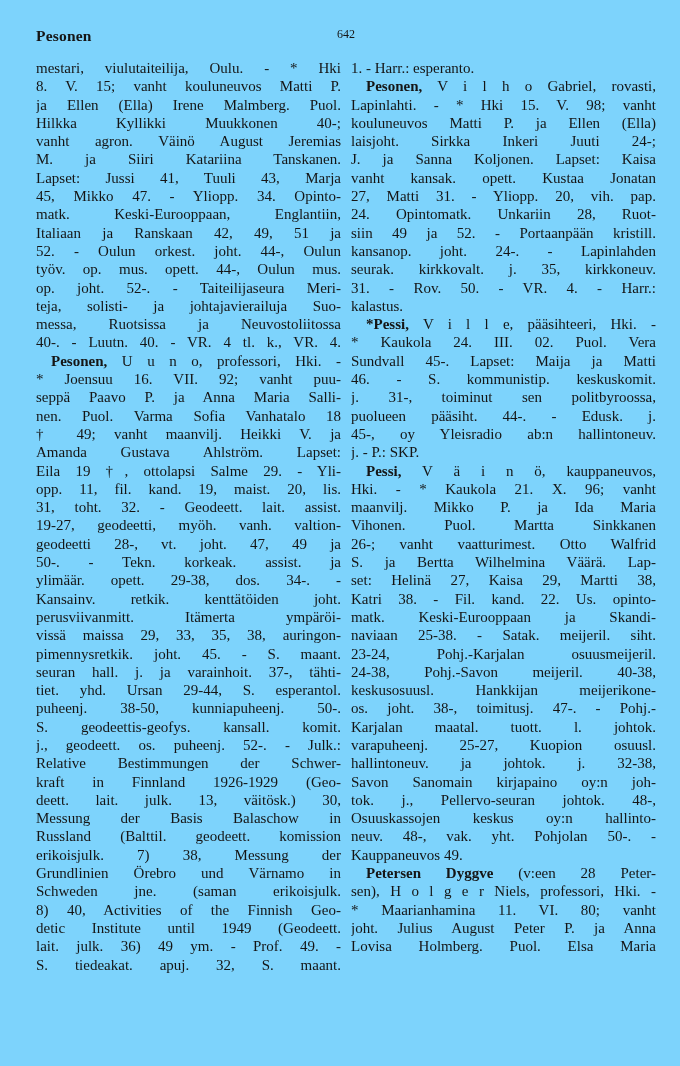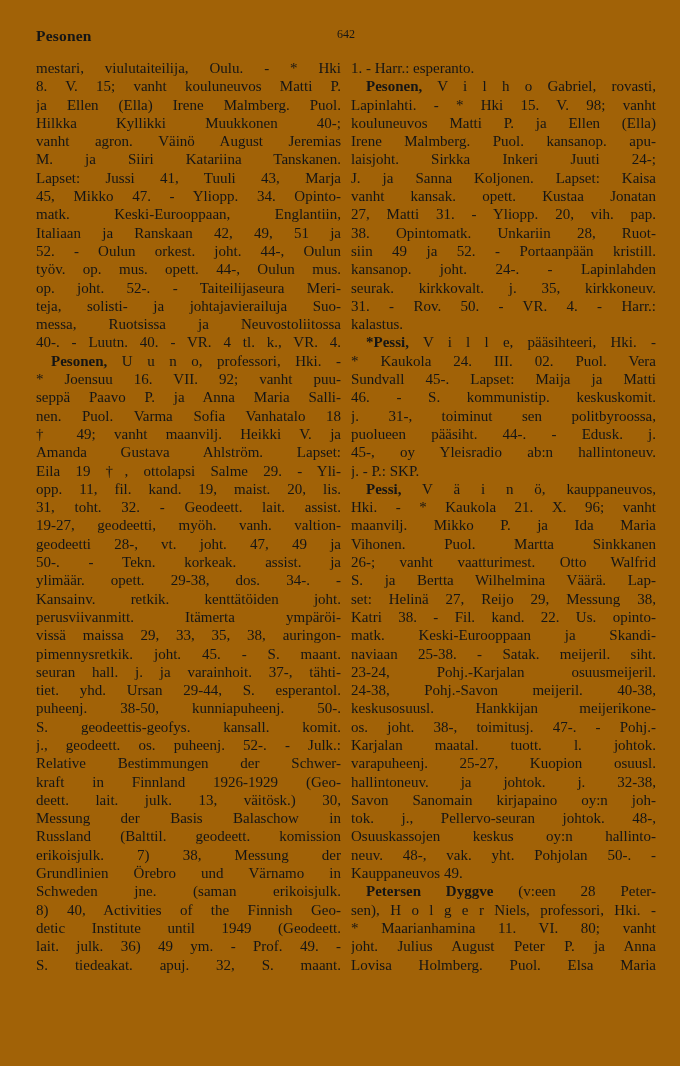--- a/index.html
+++ b/index.html
@@ -3,21 +3,21 @@
 <meta charset="utf-8">
 <style>
   html, body { margin: 0; padding: 0; background: #ffffff; }
   body {
     width: 680px; height: 1066px;
     font-family: "Liberation Serif", "DejaVu Serif", serif;
     color: #151515;
     position: relative;
     overflow: hidden;
   }
-  .page { position: absolute; inset: 0; background: #a16207; font-family: Liberation Serif, serif; }
+  .page { position: absolute; inset: 0; background: #7dd3fc; font-family: Liberation Serif, serif; }
   .header {
     position: absolute; top: 27px; left: 36px; right: 24px; height: 20px;
     font-size: 15.5px;
   }
   .running-head { position: absolute; left: 0; top: 0; font-weight: bold; letter-spacing: 0.2px; }
   .page-number { position: absolute; left: 0; right: 0; top: 0; text-align: center; font-size: 12px; }
   .columns {
     position: absolute; top: 59px; left: 36px;
     display: flex; gap: 10px;
   }
@@ -92,46 +92,45 @@
         <div class="line">8) 40, Activities of the Finnish Geo-</div>
         <div class="line">detic Institute until 1949 (Geodeett.</div>
         <div class="line">lait. julk. 36) 49 ym. - Prof. 49. -</div>
         <div class="line">S. tiedeakat. apuj. 32, S. maant.</div>
       </div>
     <div class="column">
         <div class="line nojust">1. - Harr.: esperanto.</div>
         <div class="line indent"><span class="entry">Pesonen,</span> V i l h o Gabriel, rovasti,</div>
         <div class="line">Lapinlahti. - * Hki 15. V. 98; vanht</div>
         <div class="line">kouluneuvos Matti P. ja Ellen (Ella)</div>
-        <div class="line">Irene Malmberg. Puol. kansanop. apu-</div>
         <div class="line">laisjoht. Sirkka Inkeri Juuti 24-;</div>
         <div class="line">J. ja Sanna Koljonen. Lapset: Kaisa</div>
         <div class="line">vanht kansak. opett. Kustaa Jonatan</div>
         <div class="line">27, Matti 31. - Yliopp. 20, vih. pap.</div>
-        <div class="line">38. Opintomatk. Unkariin 28, Ruot-</div>
+        <div class="line">24. Opintomatk. Unkariin 28, Ruot-</div>
         <div class="line">siin 49 ja 52. - Portaanpään kristill.</div>
         <div class="line">kansanop. joht. 24-. - Lapinlahden</div>
         <div class="line">seurak. kirkkovalt. j. 35, kirkkoneuv.</div>
         <div class="line">31. - Rov. 50. - VR. 4. - Harr.:</div>
         <div class="line nojust">kalastus.</div>
         <div class="line indent"><span class="entry">*Pessi,</span> V i l l e, pääsihteeri, Hki. -</div>
         <div class="line">* Kaukola 24. III. 02. Puol. Vera</div>
         <div class="line">Sundvall 45-. Lapset: Maija ja Matti</div>
         <div class="line">46. - S. kommunistip. keskuskomit.</div>
         <div class="line">j. 31-, toiminut sen politbyroossa,</div>
         <div class="line">puolueen pääsiht. 44-. - Edusk. j.</div>
         <div class="line">45-, oy Yleisradio ab:n hallintoneuv.</div>
         <div class="line nojust">j. - P.: SKP.</div>
         <div class="line indent"><span class="entry">Pessi,</span> V ä i n ö, kauppaneuvos,</div>
         <div class="line">Hki. - * Kaukola 21. X. 96; vanht</div>
         <div class="line">maanvilj. Mikko P. ja Ida Maria</div>
         <div class="line">Vihonen. Puol. Martta Sinkkanen</div>
         <div class="line">26-; vanht vaatturimest. Otto Walfrid</div>
         <div class="line">S. ja Bertta Wilhelmina Väärä. Lap-</div>
-        <div class="line">set: Helinä 27, Reijo 29, Messung 38,</div>
+        <div class="line">set: Helinä 27, Kaisa 29, Martti 38,</div>
         <div class="line">Katri 38. - Fil. kand. 22. Us. opinto-</div>
         <div class="line">matk. Keski-Eurooppaan ja Skandi-</div>
         <div class="line">naviaan 25-38. - Satak. meijeril. siht.</div>
         <div class="line">23-24, Pohj.-Karjalan osuusmeijeril.</div>
         <div class="line">24-38, Pohj.-Savon meijeril. 40-38,</div>
         <div class="line">keskusosuusl. Hankkijan meijerikone-</div>
         <div class="line">os. joht. 38-, toimitusj. 47-. - Pohj.-</div>
         <div class="line">Karjalan maatal. tuott. l. johtok.</div>
         <div class="line">varapuheenj. 25-27, Kuopion osuusl.</div>
         <div class="line">hallintoneuv. ja johtok. j. 32-38,</div>

